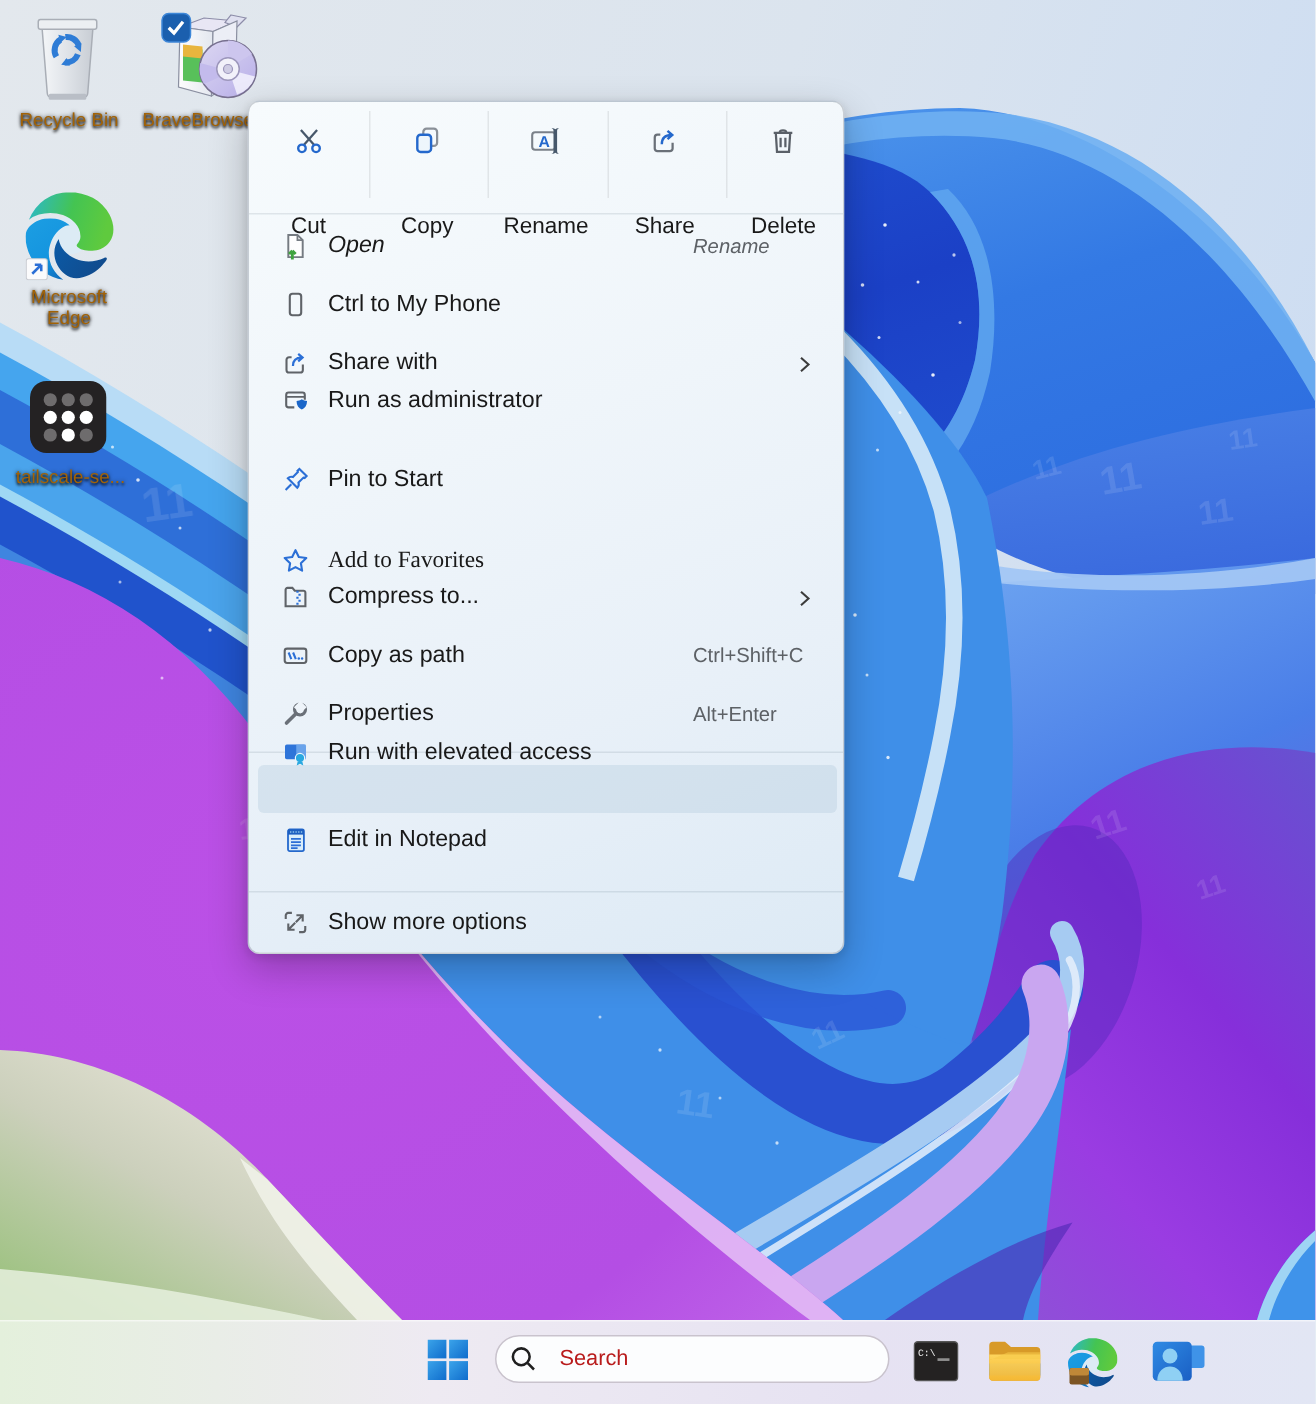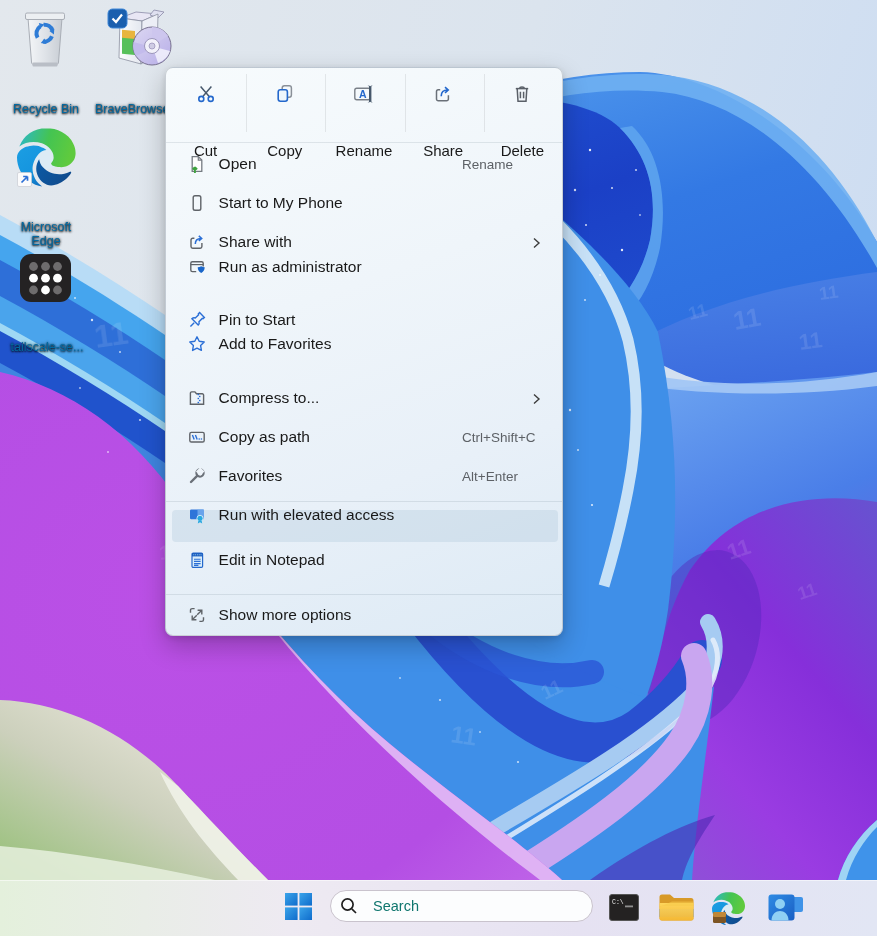--- a/index.html
+++ b/index.html
@@ -1,20 +1,20 @@
 <!DOCTYPE html>
 <html><head>
 <meta charset="utf-8">
 <style>
   html,body{margin:0;padding:0;}
   #stage{position:relative;width:877px;height:936px;overflow:hidden;
     font-family:"Liberation Sans",sans-serif;background:#dfe6ee;}
   #wall{position:absolute;left:0;top:0;}
-  .dlabel{position:absolute;color:#0369a1;font-size:12.5px;text-align:center;
-    text-shadow:0 1px 2px rgba(0,0,0,.95),0 0 3px rgba(0,0,0,.7);line-height:13.5px;margin-top:29px;}
+  .dlabel{position:absolute;color:#a16207;font-size:12.5px;text-align:center;
+    text-shadow:0 1px 2px rgba(0,0,0,.95),0 0 3px rgba(0,0,0,.7);line-height:13.5px;}
   #menu{position:absolute;left:165px;top:67px;width:398px;height:569px;z-index:30;
     background:linear-gradient(160deg,#f7fbfd 0%,#eff5fa 40%,#e8f0f8 70%,#ddeaf5 100%);
     border:1px solid rgba(120,130,140,0.35);border-radius:8px;box-sizing:border-box;
     box-shadow:0 10px 26px rgba(0,0,0,0.24), 0 2px 7px rgba(0,0,0,0.12);}
   #mtop{position:absolute;left:0;top:0;width:100%;height:74px;display:flex;}
   .mcell{width:20%;position:relative;text-align:center;}
   .vsep{position:absolute;top:6px;height:58px;width:1px;background:rgba(0,0,0,0.08);}
   .mcell svg{position:absolute;left:50%;top:15px;transform:translateX(-50%);}
   .mcell .mlab{position:absolute;width:100%;top:46px;font-size:15px;color:#191919;margin-top:28px;}
   .msep{position:absolute;left:0;width:100%;height:1px;background:rgba(60,80,100,0.12);}
@@ -235,38 +235,38 @@
               <path d="M8.8 5.4 C8.8 3.4 13.2 3.4 13.2 5.4"></path>
               <path d="M6.2 5.6 L7 18.3 H15 L15.8 5.6"></path>
               <path d="M9.4 8.8 V15.2 M12.6 8.8 V15.2"></path>
             </g>
           </svg>
       <div class="mlab">Delete</div>
     </div>
   </div>
   <div class="msep" style="top:73.8px;"></div>
 
-  <div class="mi" style="top:76.8px;">
+  <div class="mi" style="top:76.8px;font-style:italic;">
     <svg width="20" height="20" viewBox="0 0 20 20">
           <g fill="none">
             <path d="M5.2 2.6 H11.3 L14.8 6.1 V17.4 H5.2 Z" fill="#fefefe" stroke="#757b82" stroke-width="1.3"></path>
             <path d="M11.3 2.6 V6.1 H14.8" stroke="#757b82" stroke-width="1.2"></path>
             <path d="M7.9 19 V13.2 M7.9 13.2 L5.7 15.4 M7.9 13.2 L10.1 15.4" stroke="#3fa33f" stroke-width="1.9"></path>
           </g>
         </svg>
     <span class="txt">Open</span>
         <span class="sc">Rename</span>
   </div>
   <div class="mi" style="top:115.8px;">
     <svg width="20" height="20" viewBox="0 0 20 20">
           <g fill="none">
             <rect x="6.2" y="2.8" width="7.6" height="14.4" rx="1.8" stroke="#5f6368" stroke-width="1.4"></rect>
           </g>
         </svg>
-    <span class="txt">Start to My Phone</span>
+    <span class="txt">Ctrl to My Phone</span>
   </div>
   <div class="mi" style="top:154.8px;">
     <svg width="20" height="20" viewBox="0 0 20 20">
           <g fill="none">
             <path d="M7.4 6.2 H5.7 A1.7 1.7 0 0 0 4 7.9 V14.6 A1.7 1.7 0 0 0 5.7 16.3 H13.2 A1.7 1.7 0 0 0 14.9 14.6 V11" stroke="#5f6368" stroke-width="1.4"></path>
             <path d="M8.3 12 C8.3 8.4 10.5 6.4 14.1 6.4 M11.8 3.9 L14.7 6.4 L11.8 8.9" stroke="#2b6fd6" stroke-width="1.5"></path>
           </g>
         </svg>
     <span class="txt">Share with</span>
     <svg class="chevron" style="position:absolute;left:366px;top:14px;" width="9" height="12" viewBox="0 0 9 12">
@@ -285,21 +285,21 @@
   </div>
   <div class="mi" style="top:232.8px;padding-left:28px;">
     <svg width="20" height="20" viewBox="0 0 20 20">
           <g fill="none" stroke="#2b6fd6" stroke-width="1.4">
             <path d="M12.6 2.6 L17.4 7.4 L16.1 8.7 L15.3 8.4 L12 11.7 C12.4 12.9 12.1 14.2 11.2 15.1 L4.9 8.8 C5.8 7.9 7.1 7.6 8.3 8 L11.6 4.7 L11.3 3.9 Z"></path>
             <path d="M7.2 12.8 L3.4 16.6"></path>
           </g>
         </svg>
     <span class="txt">Pin to Start</span>
   </div>
-  <div class="mi" style="top:256px;">
+  <div class="mi" style="top:286px;font-family:Liberation Serif, serif;">
     <svg width="20" height="20" viewBox="0 0 20 20">
           <path d="M10 2.8 L12.2 7.3 L17.2 8 L13.6 11.5 L14.4 16.4 L10 14.1 L5.6 16.4 L6.4 11.5 L2.8 8 L7.8 7.3 Z" fill="none" stroke="#2b6fd6" stroke-width="1.4" stroke-linejoin="round"></path>
         </svg>
     <span class="txt">Add to Favorites</span>
   </div>
   <div class="mi" style="top:310.8px;">
     <svg width="20" height="20" viewBox="0 0 20 20">
           <g fill="none">
             <path d="M3.4 16.2 V5.2 A1.3 1.3 0 0 1 4.7 3.9 H7.9 L9.5 5.8 H15.3 A1.3 1.3 0 0 1 16.6 7.1 V16.2 Z" stroke="#5f6368" stroke-width="1.4"></path>
             <g stroke="#2b6fd6" stroke-width="1.5">
@@ -327,27 +327,27 @@
         </svg>
     <span class="txt">Copy as path</span>
         <span class="sc">Ctrl+Shift+C</span>
   </div>
   <div class="mi" style="top:388.8px;">
     <svg width="20" height="20" viewBox="0 0 20 20">
           <circle cx="13" cy="7" r="3.6" stroke="#6a7078" stroke-width="2.2" fill="none"></circle>
           <rect x="13.2" y="1.2" width="6" height="6" fill="#eef4fa" transform="rotate(45 13.2 1.2)"></rect>
           <path d="M10.4 9.6 L4 16" stroke="#6a7078" stroke-width="2.4" stroke-linecap="round"></path>
         </svg>
-    <span class="txt">Favorites</span>
+    <span class="txt">Properties</span>
         <span class="sc">Alt+Enter</span>
   </div>
 
   <div class="msep" style="top:433px;"></div>
   <div class="hl" style="top:442px;"></div>
-  <div class="mi" style="top:427px;padding-left:36px;">
+  <div class="mi" style="top:414px;padding-left:36px;">
     <svg width="20" height="20" viewBox="0 0 20 20">
           <rect x="3" y="4.4" width="14" height="9.8" rx="1.2" fill="#2e74d9"></rect>
           <rect x="10.5" y="4.4" width="6.5" height="9.8" fill="#7eb3f0" opacity="0.75"></rect>
           <circle cx="13" cy="13.4" r="3.1" fill="#29a8e0" stroke="#eef6fc" stroke-width="0.8"></circle>
           <path d="M11.4 15.8 L10.8 18.4 L13 17.2 L15.2 18.4 L14.6 15.8" fill="#29a8e0"></path>
         </svg>
     <span class="txt">Run with elevated access</span>
   </div>
   <div class="mi" style="top:472px;">
     <svg width="20" height="20" viewBox="0 0 20 20">
@@ -498,21 +498,21 @@
         <rect x="14.4" y="14.4" width="12.6" height="12.6"></rect>
       </g>
 </svg>
 
 <div style="position:absolute;left:330px;top:890px;width:263px;height:32px;border-radius:17px;
   background:#fcfdfe;border:1px solid #c9c3cd;box-sizing:border-box;"></div>
 <svg style="position:absolute;left:340px;top:897px;" width="18" height="18" viewBox="0 0 18 18">
   <circle cx="7.5" cy="7.5" r="5.6" fill="none" stroke="#1f1f1f" stroke-width="1.7"></circle>
   <path d="M11.8 11.8 L16 16" stroke="#1f1f1f" stroke-width="1.7"></path>
 </svg>
-<div style="position:absolute;left:373px;top:898px;font-size:14.5px;color:#0f766e;">Search</div>
+<div style="position:absolute;left:373px;top:898px;font-size:14.5px;color:#b91c1c;">Search</div>
 
 <svg style="position:absolute;left:609px;top:894px;" width="30" height="27" viewBox="0 0 30 27">
   <rect x="0.5" y="0.5" width="29" height="26" rx="2.5" fill="#242222" stroke="#565656" stroke-width="1"></rect>
   <text x="3" y="10" font-size="6.5" fill="#f0f0f0" font-family="Liberation Mono,monospace">C:\</text>
   <rect x="16" y="11.5" width="8" height="1.8" fill="#8f8f8f"></rect>
 </svg>
 
 <svg style="position:absolute;left:658px;top:893px;" width="37" height="29" viewBox="0 0 37 29">
   <defs>
         <linearGradient id="fldg" x1="0" y1="0" x2="0" y2="1">

